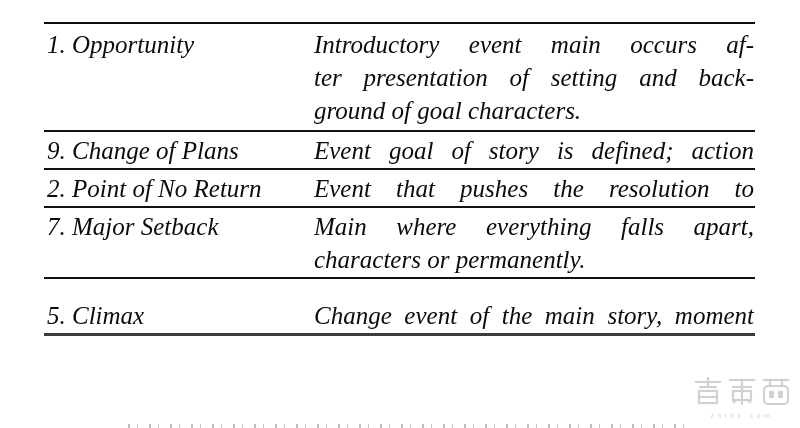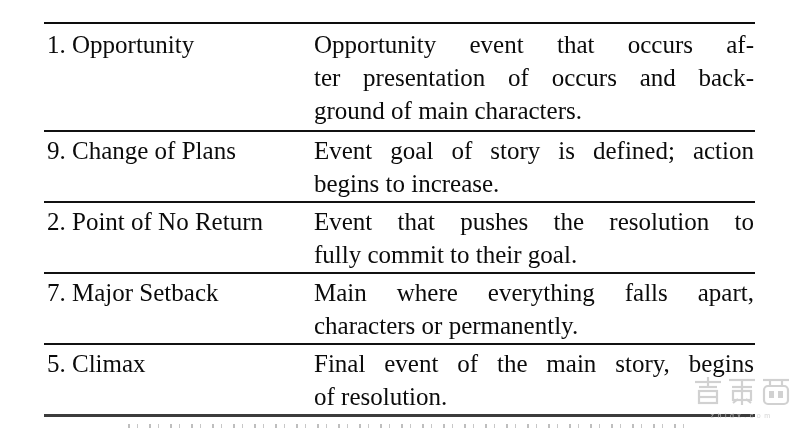--- a/index.html
+++ b/index.html
@@ -19,26 +19,27 @@
     left: 44px;
     top: 22px;
     width: 711px;
     border-top: 2px solid #0d0d0d;
     border-bottom: 3px solid #3c3c3c;
   }
   .row {
     display: flex;
     border-bottom: 2px solid #111111;
   }
-  .row:last-child { border-bottom: none; }
+  .row:last-child { border-bottom: none; margin-top: 18px; }
   .cell {
     padding-top: 2px;
     padding-bottom: 1px;
     font-size: 25px;
     line-height: 33px;
+    font-style: italic;
   }
   .row:first-child .cell { padding-top: 4px; padding-bottom: 3px; }
   .label-cell {
     width: 270px;
     flex: 0 0 270px;
     padding-left: 3px;
     box-sizing: border-box;
     white-space: nowrap;
   }
   .desc-cell {
@@ -86,51 +87,48 @@
 </style>
 </head>
 <body>
 
 <div class="page">
 
   <div class="story-table" id="tableRoot">
       <div class="row">
         <div class="cell label-cell">1. Opportunity</div>
         <div class="cell desc-cell">
-          <div class="line jl">Opportunity event that occurs af-</div>
-          <div class="line jl">ter presentation of occurs and back-</div>
-          <div class="line">ground of main characters.</div>
+          <div class="line jl">Introductory event main occurs af-</div>
+          <div class="line jl">ter presentation of setting and back-</div>
+          <div class="line">ground of goal characters.</div>
         </div>
       </div>
       <div class="row">
         <div class="cell label-cell">9. Change of Plans</div>
         <div class="cell desc-cell">
           <div class="line jl">Event goal of story is defined; action</div>
-          <div class="line">begins to increase.</div>
         </div>
       </div>
       <div class="row">
         <div class="cell label-cell">2. Point of No Return</div>
         <div class="cell desc-cell">
           <div class="line jl">Event that pushes the resolution to</div>
-          <div class="line">fully commit to their goal.</div>
         </div>
       </div>
       <div class="row">
         <div class="cell label-cell">7. Major Setback</div>
         <div class="cell desc-cell">
           <div class="line jl">Main where everything falls apart,</div>
           <div class="line">characters or permanently.</div>
         </div>
       </div>
       <div class="row">
         <div class="cell label-cell">5. Climax</div>
         <div class="cell desc-cell">
-          <div class="line jl">Final event of the main story, begins</div>
-          <div class="line">of resolution.</div>
+          <div class="line jl">Change event of the main story, moment</div>
         </div>
       </div>
     </div>
 
   <div class="watermark">
     <svg width="96" height="30" viewBox="0 0 96 30" fill="none" stroke="#c9c9c9" stroke-width="2.2">
 
       <g>
         <path d="M1 6 H27"></path>
         <path d="M14 1 V10"></path>

